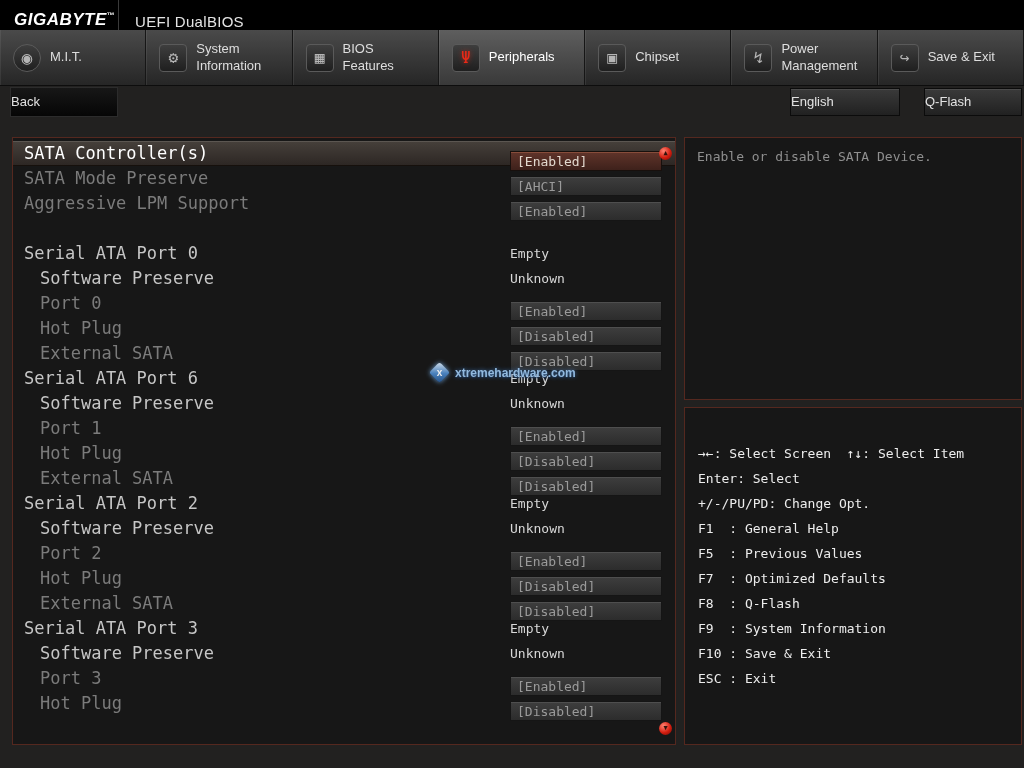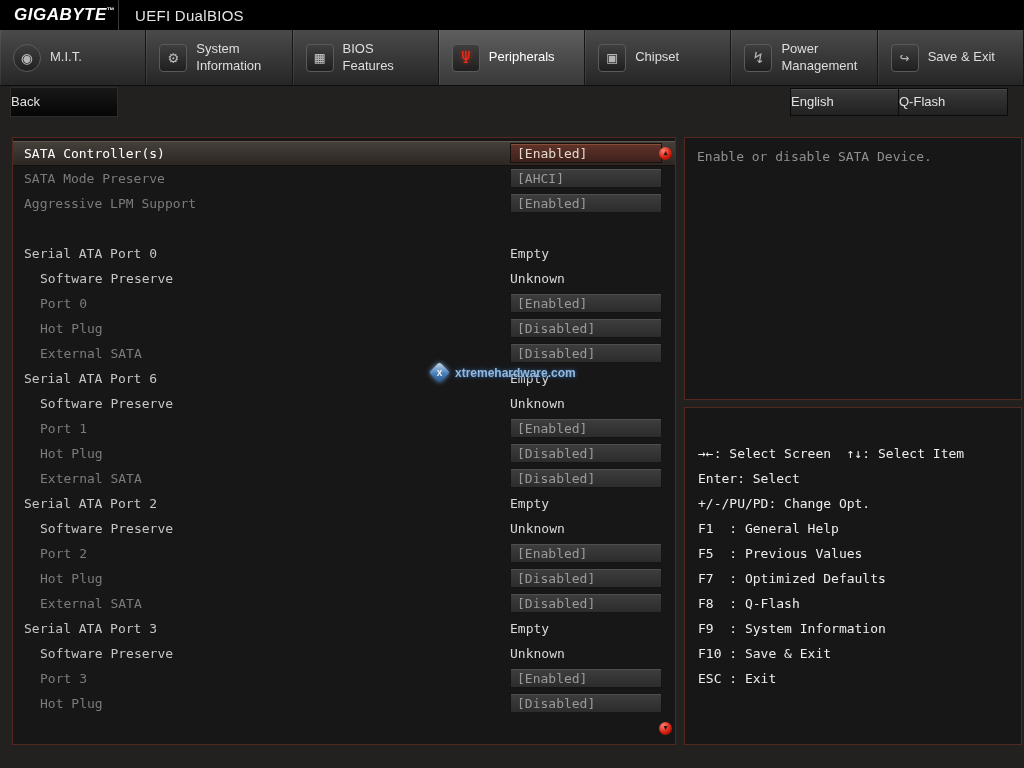--- a/index.html
+++ b/index.html
@@ -3,21 +3,21 @@
 <meta charset="utf-8">
 <style>
   * { margin:0; padding:0; box-sizing:border-box; }
   html,body { background:#000; }
   body { width:1024px; height:768px; font-family:"DejaVu Sans Mono", monospace; }
 
   .screen { position:relative; width:1024px; height:768px; background:#222120; overflow:hidden; }
 
   
   .topbar { position:absolute; left:0; top:0; width:1024px; height:30px; background:#000;
-            display:flex; align-items:center; }
+            display:flex; align-items:flex-end; }
   .logo { font-family:"Liberation Sans", sans-serif; font-weight:bold; font-style:italic;
           font-size:17px; color:#fff; letter-spacing:.5px; padding-left:14px; width:118px; }
   .logo sup { font-size:8px; font-style:normal; vertical-align:super; }
   .topbar-divider { width:1px; height:30px; background:#3a3a3a; }
   .fw-title { font-family:"Liberation Sans", sans-serif; font-size:15px; color:#e4e4e4;
               padding-left:16px; letter-spacing:.3px; }
 
   
   .tabs { position:absolute; left:0; top:30px; width:1024px; height:56px; display:flex;
           background:linear-gradient(#4a4a4a,#262626); border-bottom:1px solid #0d0d0d; }
@@ -36,42 +36,42 @@
 
   
   .toolbar { position:absolute; left:0; top:87px; width:1024px; height:32px; }
   .btn { font-family:"Liberation Sans", sans-serif; font-size:13px; color:#e2e2e2;
          text-align:left; cursor:default; }
   .back-btn { position:absolute; left:10px; top:0; width:108px; height:30px; line-height:28px;
               background:linear-gradient(#171717,#060606); border:1px solid #2c2c2c; }
   .english-btn { position:absolute; right:124px; top:1px; width:110px; height:28px; line-height:26px;
                  background:linear-gradient(#3a3a3a,#212121); border:1px solid #0b0b0b;
                  box-shadow:inset 0 1px 0 rgba(255,255,255,.09); }
-  .qflash-btn { position:absolute; right:16px; top:1px; width:110px; height:28px; line-height:26px;
+  .qflash-btn { position:absolute; right:2px; top:1px; width:98px; height:28px; line-height:26px;
                 background:linear-gradient(#3a3a3a,#212121); border:1px solid #0b0b0b;
                 box-shadow:inset 0 1px 0 rgba(255,255,255,.09); }
 
   
   .panel { position:absolute; background:#171717; border:1px solid #55281f; }
   .list-panel { left:12px; top:137px; width:664px; height:608px; padding-top:3px; }
   .help-panel { left:684px; top:137px; width:338px; height:263px; padding:10px 12px; }
   .keys-panel { left:684px; top:407px; width:338px; height:338px; padding-top:33px; }
 
   
   .row { position:relative; height:25px; }
   .row.selected { background:linear-gradient(#46403b,#2c2623);
                   box-shadow:inset 0 1px 0 rgba(255,255,255,.12), inset 0 -1px 0 #16100c; }
-  .lab { position:absolute; left:11px; line-height:25px; font-size:13px; }
+  .lab { position:absolute; left:11px; line-height:25px; font-size:17px; }
   .lab.ind { left:27px; }
   .lab.bright { color:#c6c6c6; }
   .lab.dim { color:#7b7b7b; }
   .row.selected .lab { color:#ffffff; }
   .val { position:absolute; left:497px; font-size:13px; }
   .val.plain { line-height:25px; color:#d8d8d8; }
-  .val.boxed { top:2px; width:152px; height:20px; line-height:19px; padding-left:6px;
+  .val.boxed { top:10px; width:152px; height:20px; line-height:19px; padding-left:6px;
                background:linear-gradient(#3e3e3e,#2c2c2c); border:1px solid #151515;
                box-shadow:inset 0 1px 0 rgba(255,255,255,.09); color:#9a9a9a; }
   .row.selected .val.boxed { background:linear-gradient(#60342a,#3e211b); border-color:#18100d;
                box-shadow:inset 0 1px 0 rgba(255,150,110,.25); color:#e2d8ce; }
 
   .scroll-orb { position:absolute; right:3px; width:13px; height:13px; border-radius:50%;
                 background:radial-gradient(circle at 35% 30%, #ff8372, #d31d0f 55%, #6c0a05);
                 color:#30120c; font-size:7px; line-height:13px; text-align:center; z-index:5; }
   .scroll-orb.up { top:9px; }
   .scroll-orb.down { bottom:9px; }

